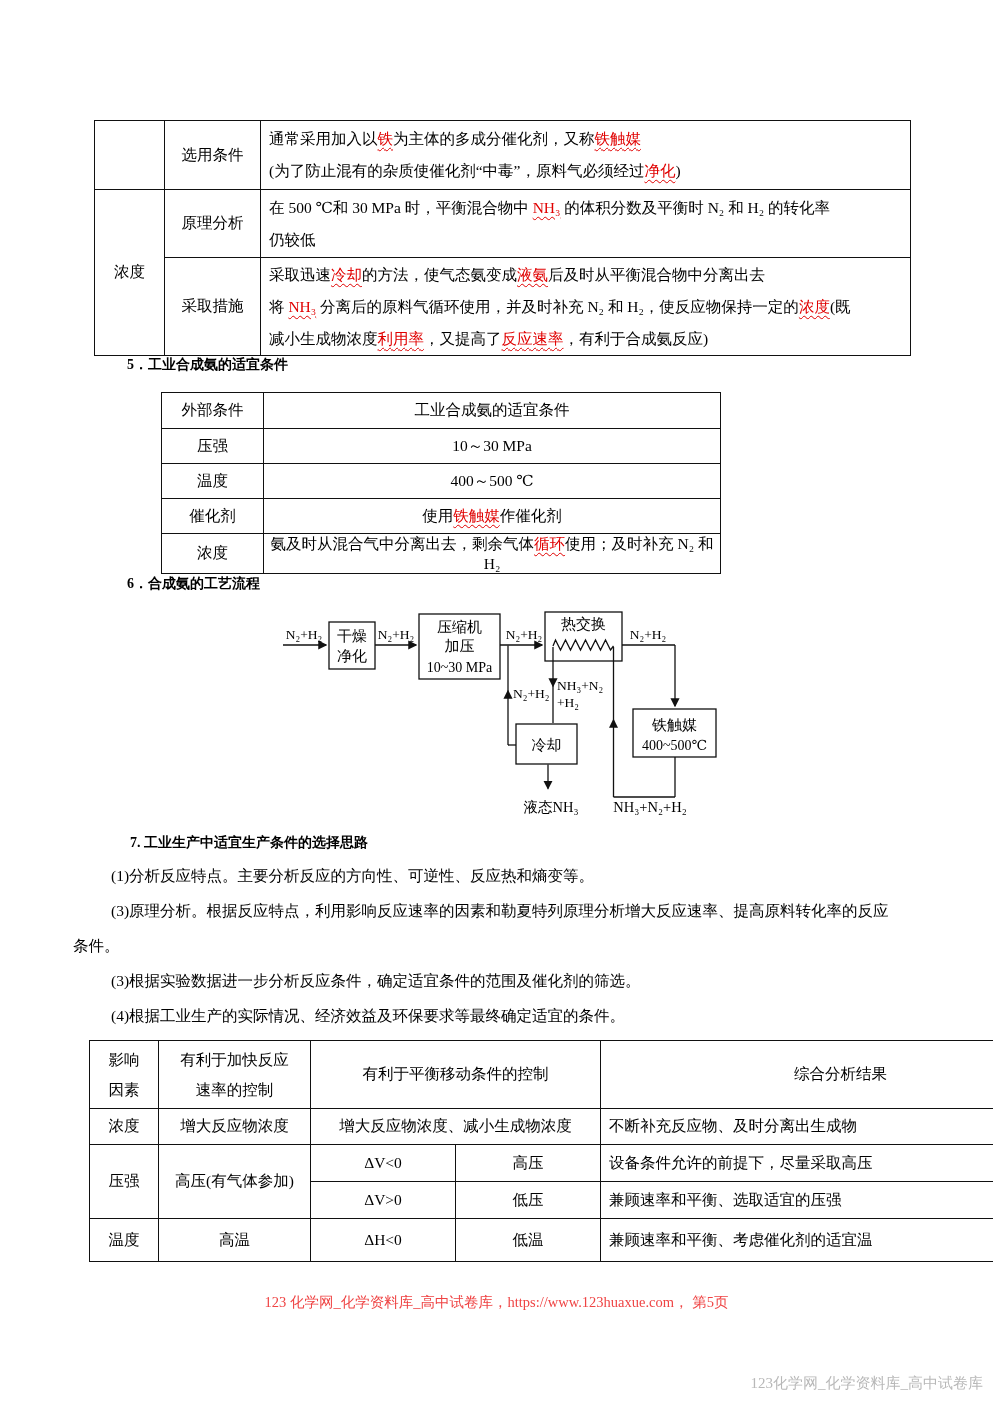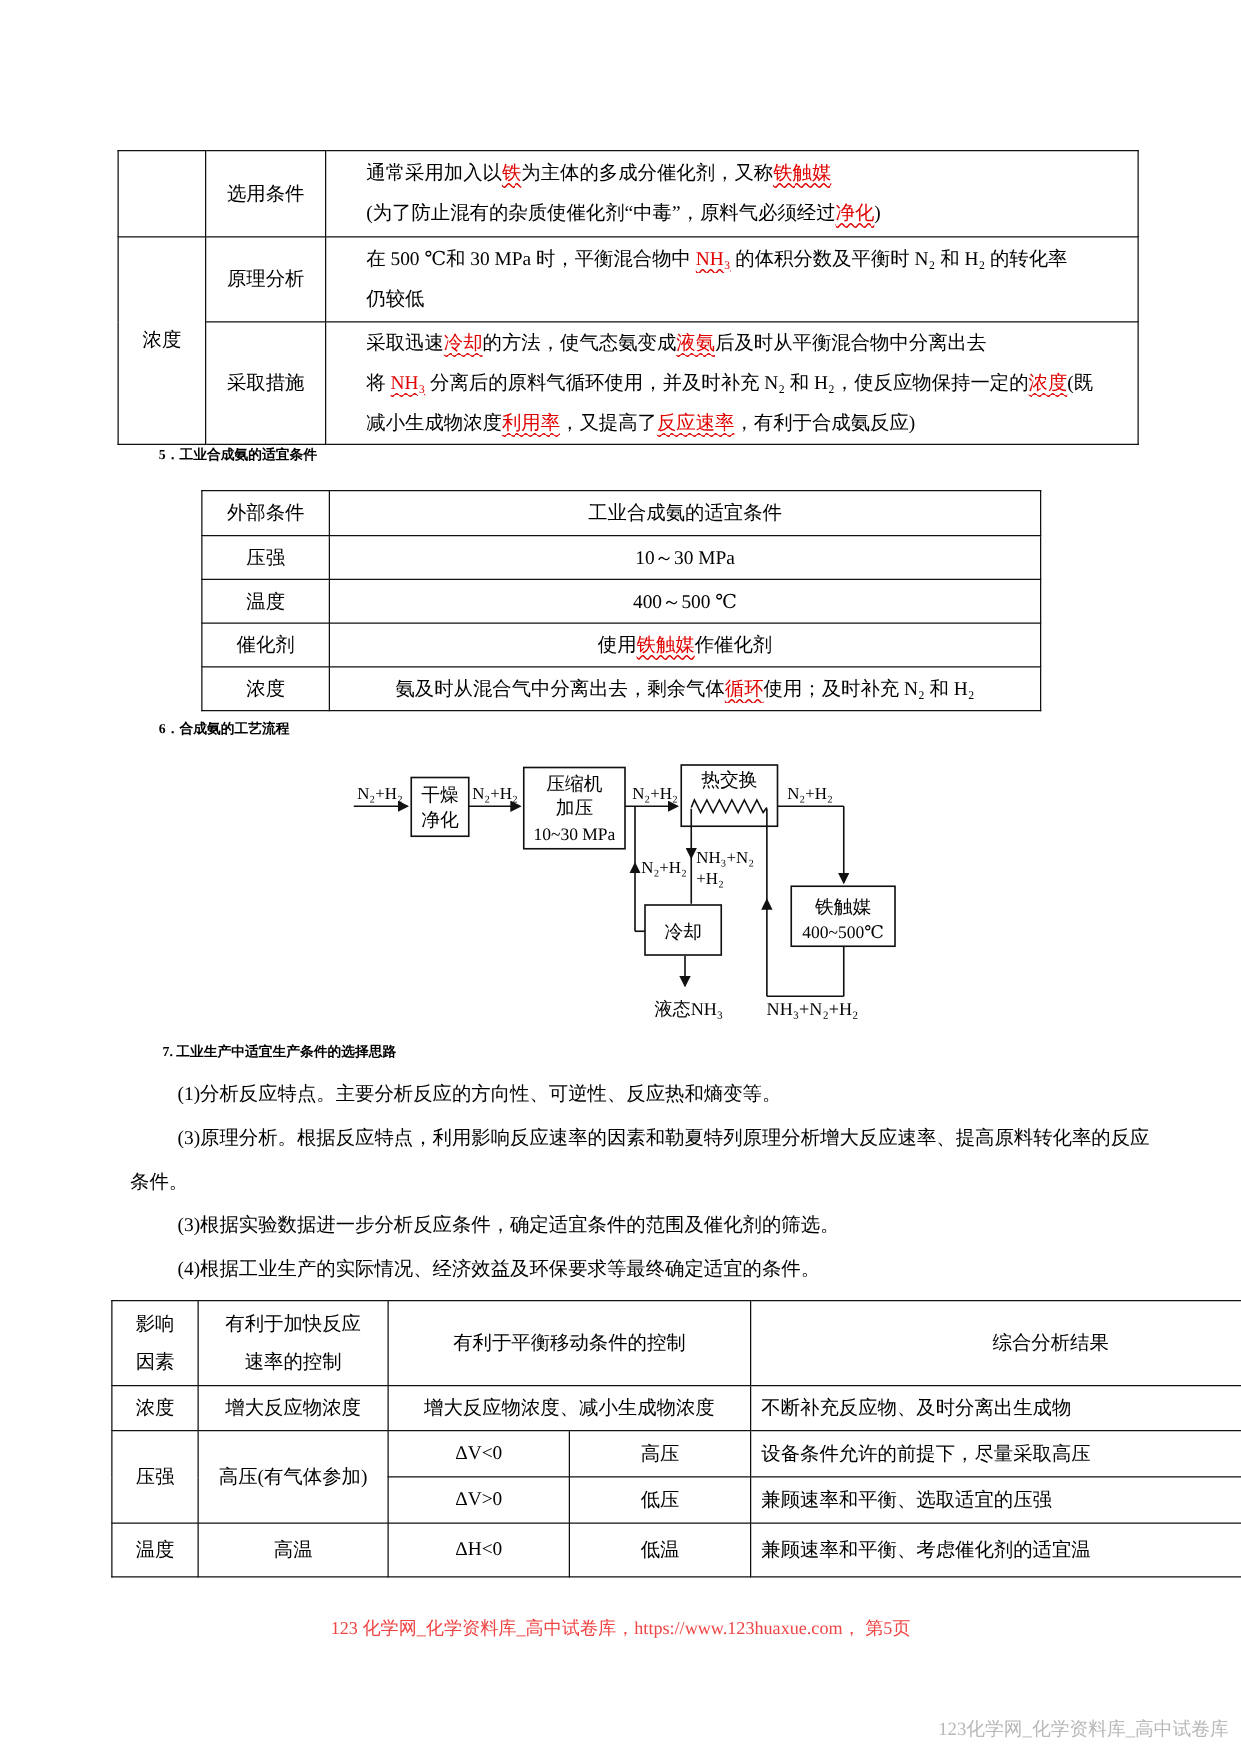--- a/index.html
+++ b/index.html
@@ -2,25 +2,25 @@
 <html lang="zh"><head>
 <meta charset="utf-8">
 <style>
   html,body{margin:0;padding:0;background:#fff;}
   .page{position:relative;width:993px;height:1404px;background:#ffffff;overflow:hidden;
         font-family:"Liberation Serif","DejaVu Serif",serif;color:#000;}
   table{border-collapse:collapse;table-layout:fixed;position:absolute;}
   td{border:1px solid #111;font-size:15.5px;padding:0;vertical-align:middle;overflow:hidden;}
   .c{text-align:center;}
   .content{padding-left:8px;}
-  .ln{height:32px;line-height:32px;white-space:nowrap;overflow:hidden;margin-left:24px;}
+  .ln{height:32px;line-height:32px;white-space:nowrap;overflow:hidden;}
   .red{color:#e00000;text-decoration:underline;text-decoration-style:wavy;
        text-decoration-color:#e00000;text-decoration-thickness:1px;text-underline-offset:3px;}
-  .heading{position:absolute;font-weight:bold;font-size:11px;white-space:nowrap;}
-  .paras{position:absolute;left:104px;top:858px;width:822px;font-size:15.5px;line-height:35px;}
+  .heading{position:absolute;font-weight:bold;font-size:14px;white-space:nowrap;}
+  .paras{position:absolute;left:73px;top:858px;width:822px;font-size:15.5px;line-height:35px;}
   .paras p{margin:0;text-indent:38px;}
   .lastcol{text-align:left;padding-left:8px;}
   .hln{height:30px;line-height:30px;text-align:center;}
   .footer{position:absolute;left:0;top:1293px;width:100%;text-align:center;
           font-size:14.5px;color:#ef4444;}
   .watermark{position:absolute;right:10px;top:1374px;font-size:15px;color:#b8b8b8;white-space:nowrap;}
   svg text{font-family:"Liberation Serif","DejaVu Serif",serif;fill:#000;}
 </style>
 </head>
 <body>
@@ -56,21 +56,21 @@
         <div class="ln"><span>采取迅速</span><span class="red">冷却</span><span>的方法，使气态氨变成</span><span class="red">液氨</span><span>后及时从平衡混合物中分离出去</span></div>
         <div class="ln"><span>将 </span><span class="red">NH₃</span><span> 分离后的原料气循环使用，并及时补充 N₂ 和 H₂，使反应物保持一定的</span><span class="red">浓度</span><span>(既</span></div>
         <div class="ln"><span>减小生成物浓度</span><span class="red">利用率</span><span>，又提高了</span><span class="red">反应速率</span><span>，有利于合成氨反应)</span></div>
       </td>
     </tr>
   </tbody>
     </table>
 
   <div class="heading" style="left:127px;top:356px;">5．工业合成氨的适宜条件</div>
 
-  <table style="left:161px;top:392px;width:672px;">
+  <table style="left:161px;top:392px;width:560px;">
     <colgroup>
         <col style="width:102px">
         <col>
       </colgroup>
     <tbody>
         <tr style="height:36px">
       <td class="c">外部条件</td>
       <td class="c">工业合成氨的适宜条件</td>
     </tr>
     <tr style="height:35px">

